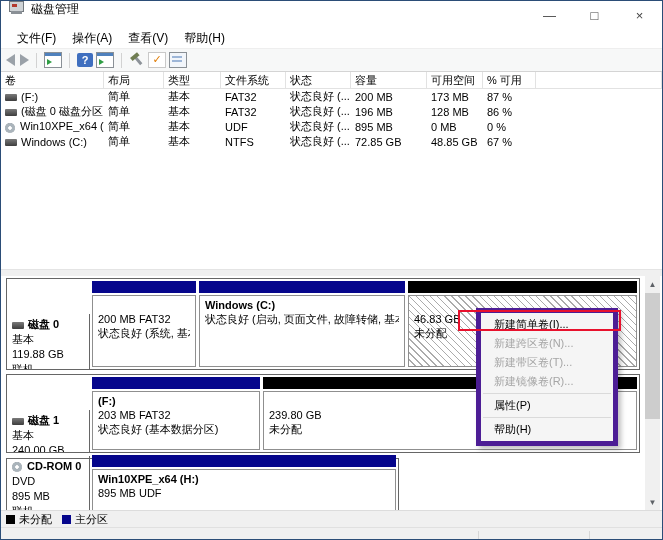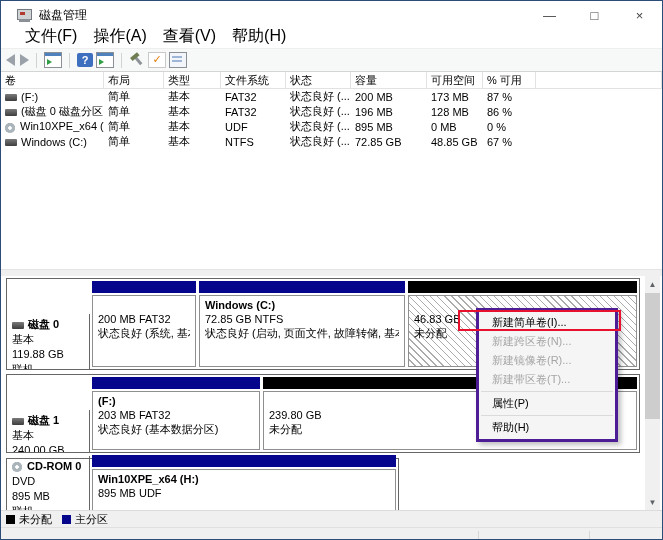--- a/index.html
+++ b/index.html
@@ -1,30 +1,30 @@
 <!DOCTYPE html>
 <html><head>
 <meta charset="utf-8">
 <style>
   html,body{margin:0;padding:0;background:#e9e9e9;}
   body{width:663px;height:540px;font-family:"Liberation Sans","DejaVu Sans",sans-serif;font-size:11px;color:#000;}
   .window{position:relative;width:661px;height:538px;border:1px solid #2b4d77;background:#fff;overflow:hidden;}
 
   
-  .titlebar{height:28px;display:flex;align-items:center;padding-left:16px;background:#fff;}
+  .titlebar{height:28px;display:flex;align-items:flex-start;padding-left:8px;background:#fff;}
   .title-icon{width:16px;height:13px;position:relative;margin-right:6px;}
   .title-icon .mon{position:absolute;left:0;top:0;width:13px;height:9px;background:#cfd3d6;border:1px solid #73797e;}
   .title-icon .base{position:absolute;left:2px;top:10px;width:11px;height:3px;background:#8a9096;}
   .title-icon .dot{position:absolute;left:3px;top:3px;width:5px;height:3px;background:#b33a2f;}
   .title-text{font-size:12px;}
   .win-btns{margin-left:auto;display:flex;height:28px;}
   .win-btn{width:45px;height:28px;display:flex;align-items:center;justify-content:center;font-size:13px;color:#444;}
 
   
-  .menubar{height:19px;display:flex;align-items:flex-end;padding-left:16px;background:#fff;font-size:16px;}
+  .menubar{height:19px;display:flex;align-items:center;padding-left:8px;background:#fff;font-size:12px;}
   .menu-item{padding:1px 8px;}
 
   
   .toolbar{height:22px;background:#f7f8f8;border-top:1px solid #eee;border-bottom:1px solid #d4d4d4;display:flex;align-items:center;padding-left:5px;gap:3px;}
   .tb-sep{width:1px;height:15px;background:#d2d2d2;margin:0 4px;}
   .tb-arrow{width:0;height:0;border-top:6px solid transparent;border-bottom:6px solid transparent;}
   .tb-arrow.back{border-right:9px solid #9aa1a8;margin-right:2px;}
   .tb-arrow.fwd{border-left:9px solid #9aa1a8;}
   .tb-ic{width:16px;height:14px;position:relative;display:inline-block;}
   .tb-win{border:1px solid #8a9096;background:#fff;}
@@ -77,21 +77,21 @@
   
   .legendbar{height:16px;background:#f0f0f0;border-top:1px solid #dcdcdc;display:flex;align-items:center;padding-left:5px;gap:4px;}
   .swatch{width:9px;height:9px;display:inline-block;flex:none;}
   .sw-unalloc{background:#000;}
   .sw-primary{background:#06068c;}
   .legend-label{margin-right:6px;}
   .statusbar{height:16px;background:#f0f0f0;border-top:1px solid #e0e0e0;position:relative;}
   .status-sep{position:absolute;top:3px;bottom:3px;width:1px;background:#d6d6d6;}
 
   
-  .ctx{position:absolute;left:475px;top:307px;width:142px;background:#f5f5f5;border:3px solid #4c1d95;box-shadow:3px 3px 5px rgba(0,0,0,.25);padding:2px 0;z-index:10;box-sizing:border-box;}
+  .ctx{position:absolute;left:475px;top:307px;width:142px;background:#f5f5f5;border:5px solid #4c1d95;box-shadow:3px 3px 5px rgba(0,0,0,.25);padding:2px 0;z-index:10;box-sizing:border-box;}
   .ctx-item{height:19px;line-height:19px;padding-left:13px;white-space:nowrap;}
   .ctx-item.disabled{color:#a6a6a6;}
   .ctx-sep{height:1px;background:#dadada;margin:2px 2px;}
   .red-box{position:absolute;left:457px;top:309px;width:163px;height:21px;border:2px solid #e8112d;z-index:11;box-sizing:border-box;}
 </style>
 </head>
 <body>
 
 <div class="window">
 
@@ -202,21 +202,20 @@
           <div class="rbody">
             <div class="rline rtitle"></div>
             <div class="rline">200 MB FAT32</div>
             <div class="rline">状态良好 (系统, 基本</div>
           </div>
         </div>
         <div class="region" style="width:206px;flex:none;">
           <div class="strip primary"></div>
           <div class="rbody">
             <div class="rline rtitle">Windows (C:)</div>
-            <div class="rline">72.85 GB NTFS</div>
             <div class="rline">状态良好 (启动, 页面文件, 故障转储, 基本数据</div>
           </div>
         </div>
         <div class="region" style="flex:1;">
           <div class="strip unalloc"></div>
           <div class="rbody hatched">
             <div class="rline rtitle"></div>
             <div class="rline">46.83 GB</div>
             <div class="rline">未分配</div>
           </div>
@@ -285,22 +284,22 @@
   </div>
 
   <div class="statusbar">
     <span class="status-sep" style="left:477px;"></span>
     <span class="status-sep" style="left:588px;"></span>
   </div>
 
   <div class="ctx">
     <div class="ctx-item">新建简单卷(I)...</div>
     <div class="ctx-item disabled">新建跨区卷(N)...</div>
+    <div class="ctx-item disabled">新建带区卷(T)...</div>
     <div class="ctx-item disabled">新建镜像卷(R)...</div>
-    <div class="ctx-item disabled">新建带区卷(T)...</div>
     <div class="ctx-sep"></div>
     <div class="ctx-item">属性(P)</div>
     <div class="ctx-sep"></div>
     <div class="ctx-item">帮助(H)</div>
   </div>
 
   <div class="red-box"></div>
 
 </div>
 

